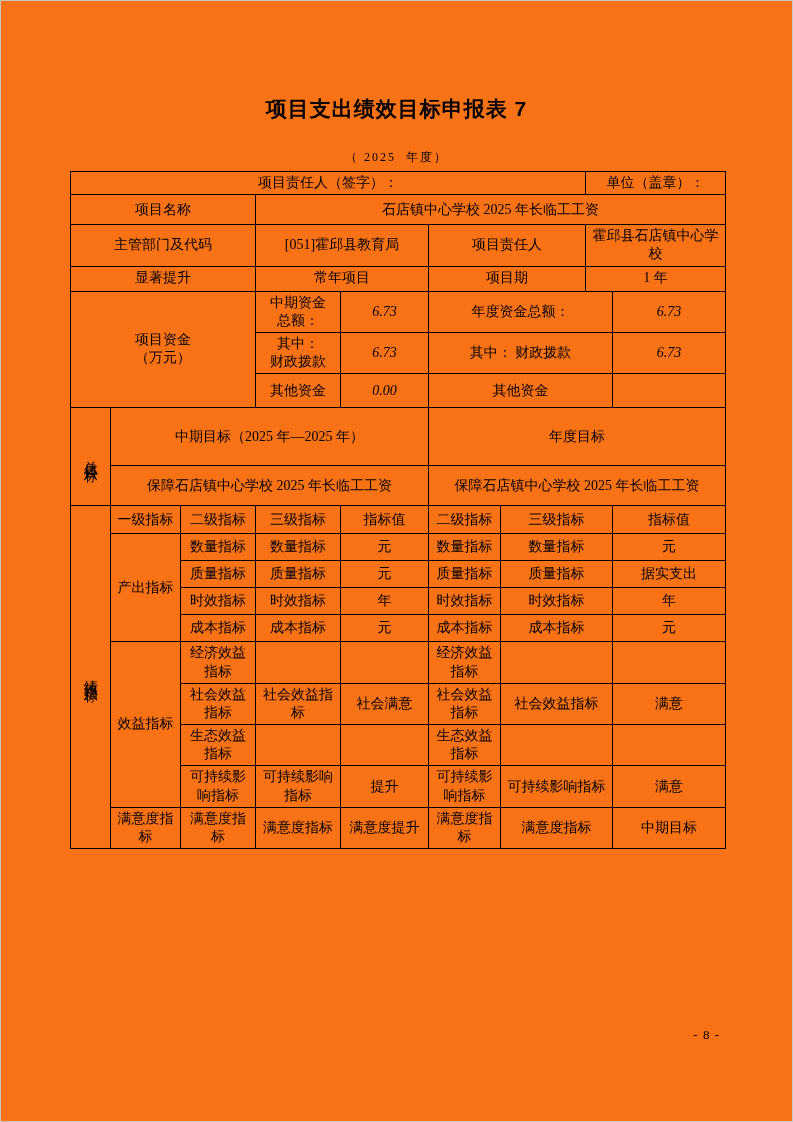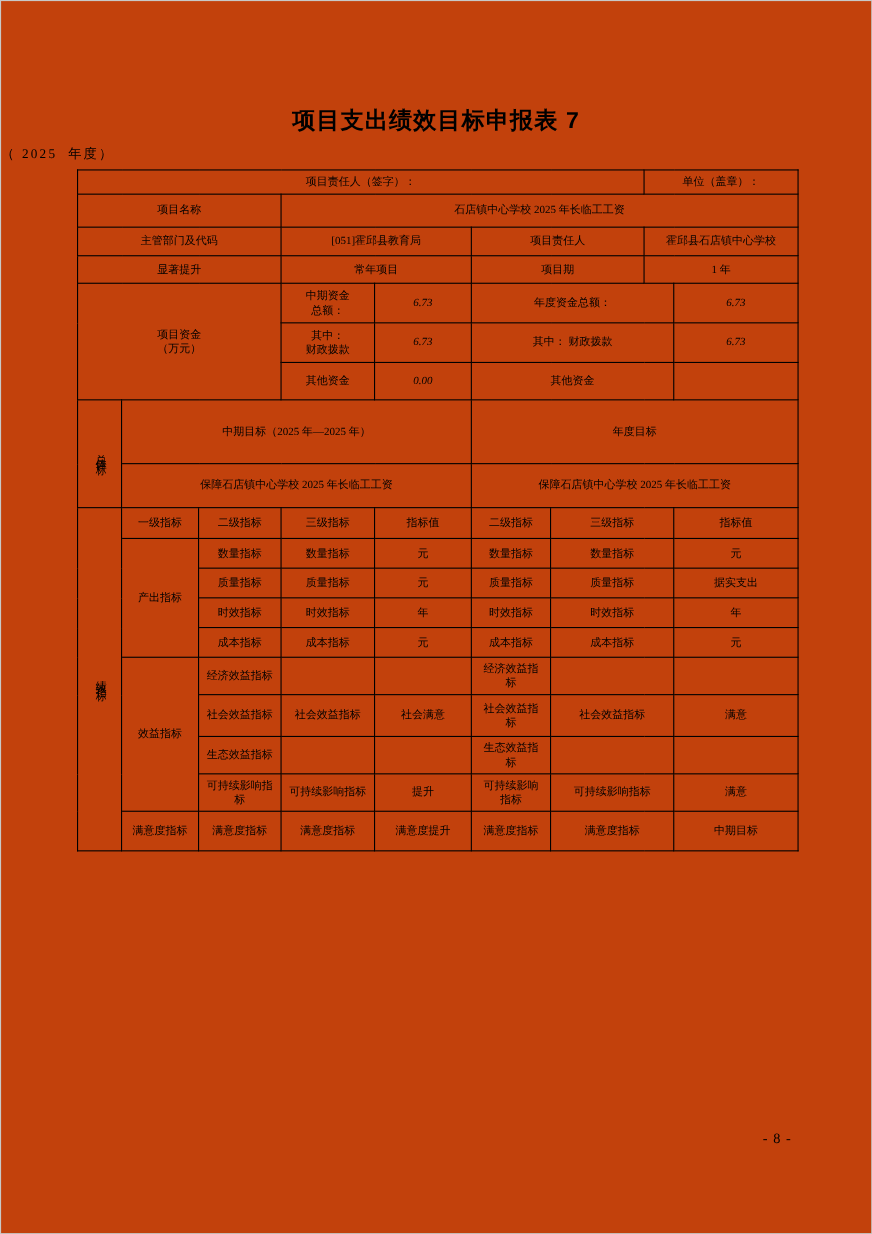--- a/index.html
+++ b/index.html
@@ -1,23 +1,23 @@
 <!DOCTYPE html>
 <html><head>
 <meta charset="utf-8">
 <style>
   * { margin:0; padding:0; box-sizing:border-box; }
   html,body { background:#fff; }
   body { font-family:"Liberation Serif","DejaVu Serif",serif; color:#000; }
-  .page { position:relative; width:793px; height:1122px; margin:0 auto; background:#c2410c; border:1px solid #c8c8c8; overflow:hidden; }
+  .page { position:relative; width:793px; height:1122px; margin:0 auto; background:#f97316; border:1px solid #c8c8c8; overflow:hidden; }
   .title { margin-top:94px; text-align:center; font-size:21px; font-weight:bold;
            font-family:"Liberation Sans","DejaVu Sans",sans-serif; letter-spacing:1px; }
-  .subtitle { margin-top:9px; font-size:12px; letter-spacing:2px; white-space:pre; }
+  .subtitle { margin-top:26px; text-align:center; font-size:12px; letter-spacing:2px; white-space:pre; }
   table.form { border-collapse:collapse; table-layout:fixed; width:655px; margin:5px 0 0 69px;
-               font-size:10px; border:1.5px solid #000; }
+               font-size:14px; border:1.5px solid #000; }
   table.form td { border:1px solid #000; padding:2px 6px; vertical-align:middle; text-align:center;
                   line-height:1.3; word-break:break-all; }
   .al { text-align:left; }
   .ar { text-align:right;font-style:italic; }
   .pre { white-space:pre-line; }
   .tight { padding:2px 1px; }
   .vcell { padding:2px 0; }
   .vtext { writing-mode:vertical-rl; text-orientation:upright; letter-spacing:3px; line-height:1; display:inline-block; }
   .pagenum { position:absolute; right:72px; bottom:78px; font-size:13px; letter-spacing:1px; }
 </style>

